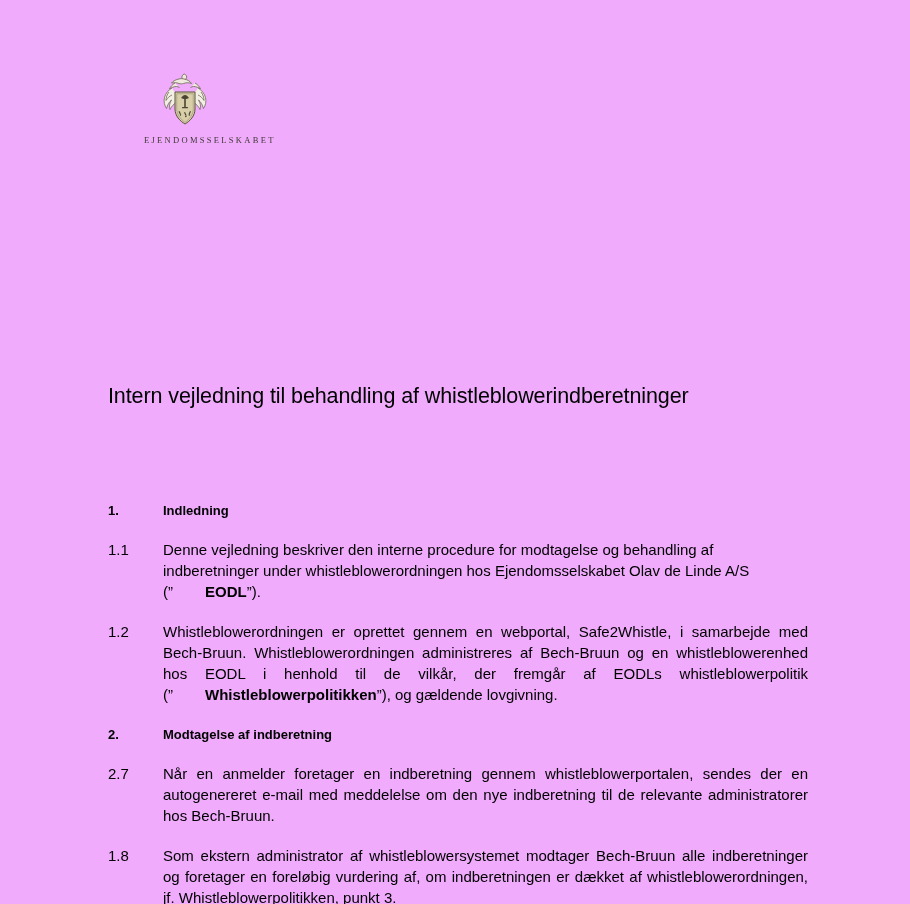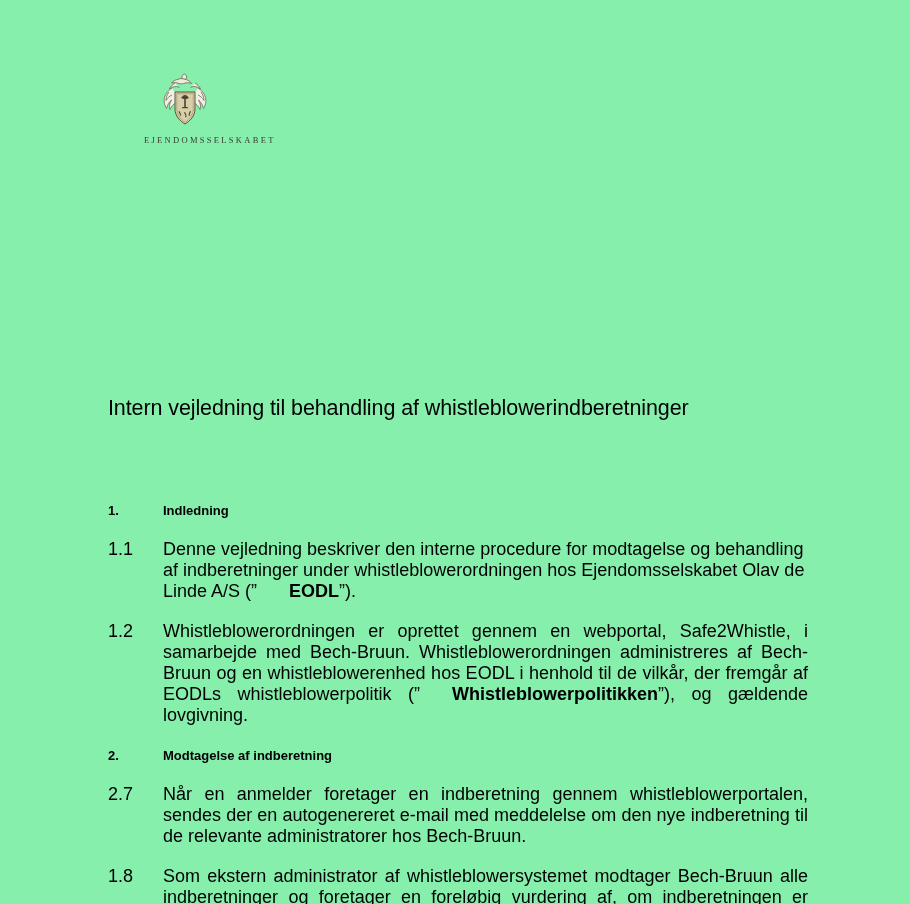--- a/index.html
+++ b/index.html
@@ -15,21 +15,21 @@
     overflow: hidden;
     font-family: "Liberation Sans", sans-serif;
     color: #000000;
     -webkit-font-smoothing: antialiased;
   }
 
   
   .page {
     position: absolute;
     inset: 0;
-    background: #86efac;
+    background: #f0abfc;
     padding-left: 45px;
   }
 
   
   .letterhead {
     position: absolute;
     left: 98px;
     top: 72px;
     width: 360px;
   }
@@ -69,21 +69,21 @@
     font-size: 18.5px;
   }
   .wordmark-main .lc {
     font-size: 19px;
   }
 
   
   .doc-title {
     position: absolute;
     left: 108px;
-    top: 381px;
+    top: 369px;
     width: 720px;
     font-size: 21.5px;
     font-weight: 400;
     line-height: 1.25;
     color: #000000;
     letter-spacing: -0.1px;
   }
 
   
   .content {
@@ -103,21 +103,21 @@
   .section-heading .num {
     width: 55px;
     flex: 0 0 55px;
   }
   .section-heading .label {
     flex: 1 1 auto;
   }
 
   .para {
     display: flex;
-    font-size: 18px;
+    font-size: 15px;
     line-height: 21px;
     margin-bottom: 19px;
   }
   .para .num {
     width: 55px;
     flex: 0 0 55px;
   }
   .para .txt {
     flex: 1 1 auto;
     width: 645px;

